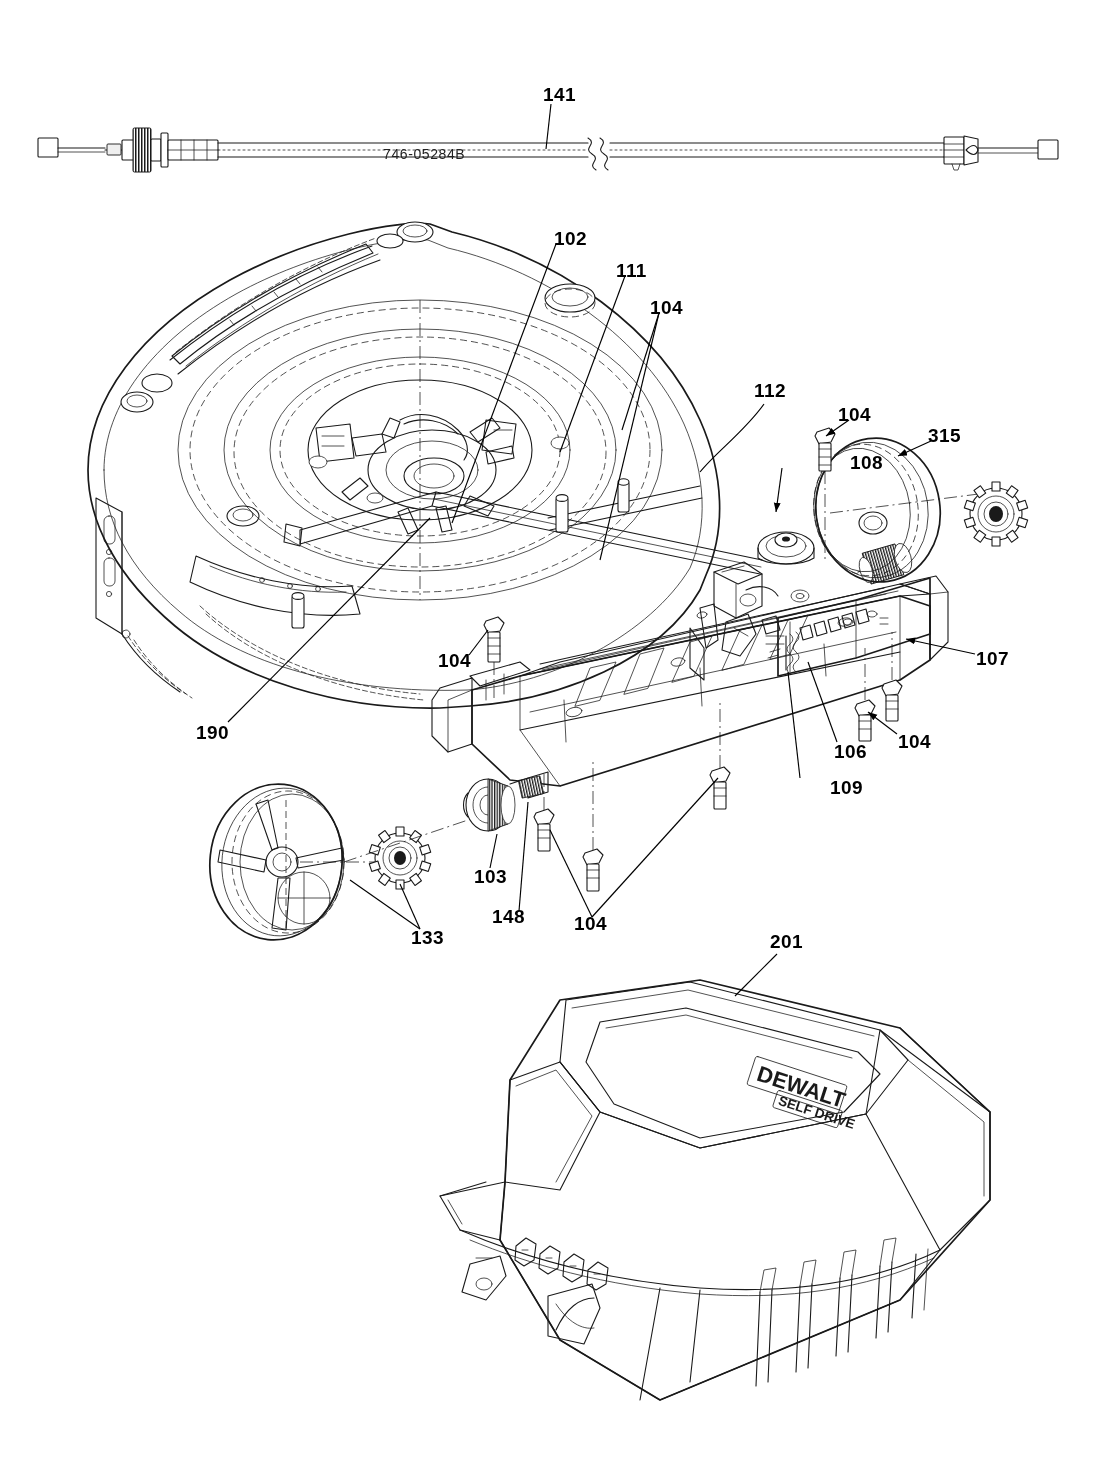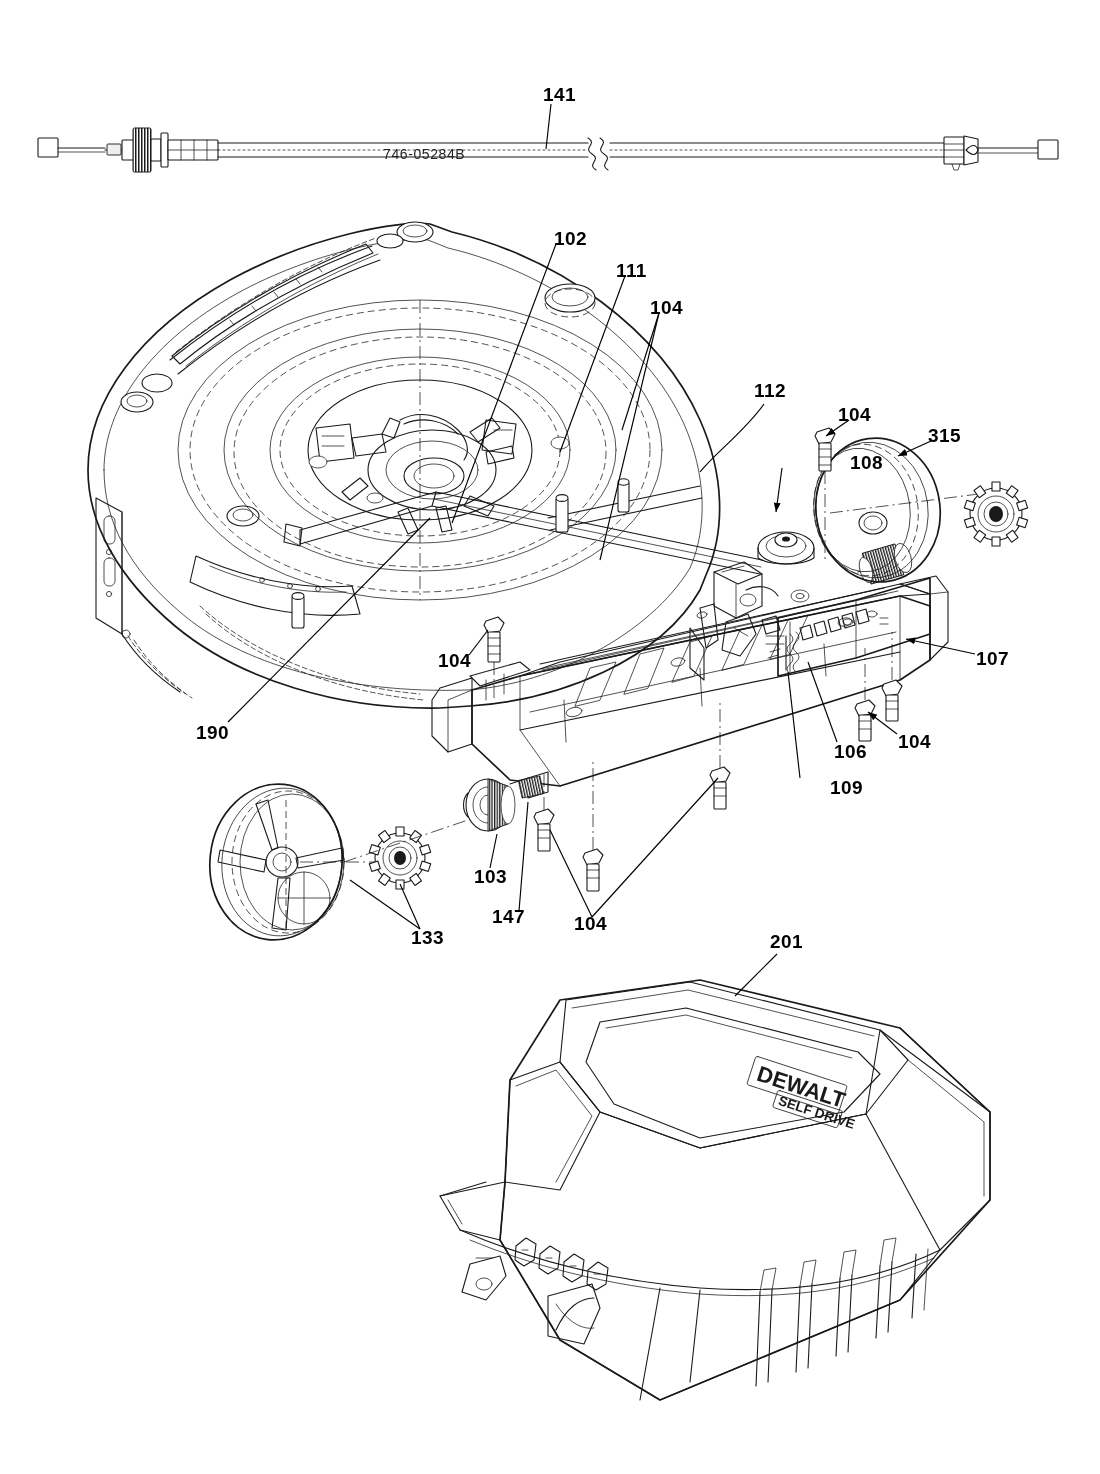--- a/index.html
+++ b/index.html
@@ -545,18 +545,18 @@
 <div class="callout" style="left:838px;top:404px;">104</div>
 <div class="callout" style="left:928px;top:425px;">315</div>
 <div class="callout" style="left:808px;top:452px;margin-left:42px;">108</div>
 <div class="callout" style="left:438px;top:650px;">104</div>
 <div class="callout" style="left:976px;top:648px;">107</div>
 <div class="callout" style="left:196px;top:722px;">190</div>
 <div class="callout" style="left:834px;top:741px;">106</div>
 <div class="callout" style="left:898px;top:731px;">104</div>
 <div class="callout" style="left:792px;top:777px;margin-left:38px;">109</div>
 <div class="callout" style="left:474px;top:866px;">103</div>
-<div class="callout" style="left:492px;top:906px;">147</div>
+<div class="callout" style="left:492px;top:906px;">148</div>
 <div class="callout" style="left:574px;top:913px;">104</div>
 <div class="callout" style="left:411px;top:927px;">133</div>
 <div class="callout" style="left:770px;top:931px;">201</div>
 
 <div class="partnum" style="left:383px;top:146px;">746-05284B</div>
 
 </body></html>

